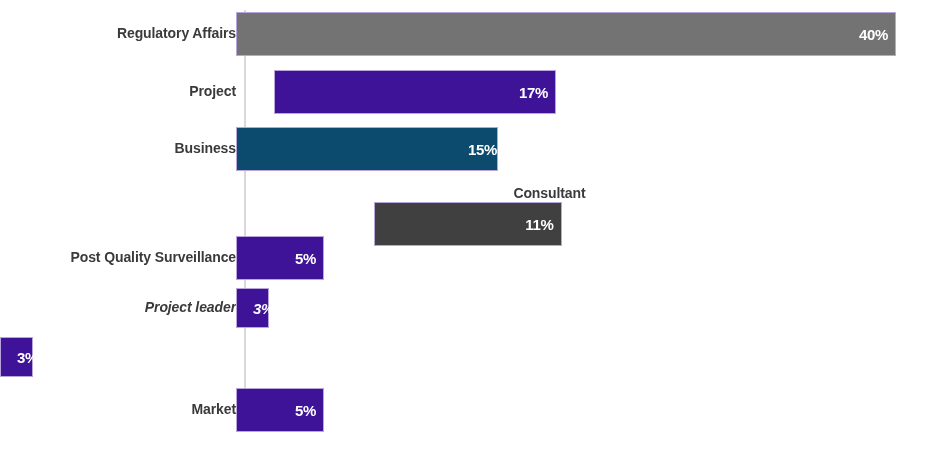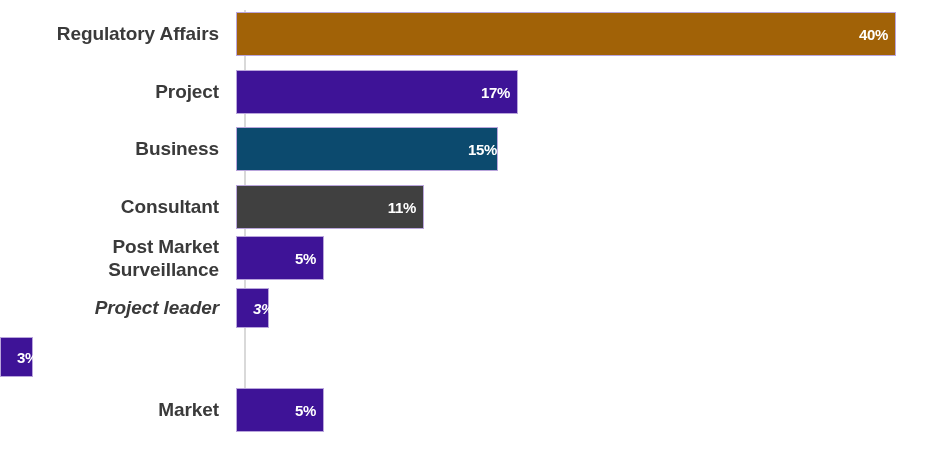--- a/index.html
+++ b/index.html
@@ -44,24 +44,24 @@
   .bar-row {
     position: absolute;
     left: 0;
     width: 935px;
     display: flex;
     align-items: center;
   }
 
   .cat-label {
     width: 236px;
-    padding-right: 17px;
+    padding-right: 0;
     box-sizing: border-box;
     text-align: right;
-    font-size: 19px;
+    font-size: 14px;
     font-weight: bold;
     color: #3a3a3a;
     line-height: 1.22;
     letter-spacing: -0.1px;
     white-space: pre-line;
     flex: 0 0 auto;
   }
 
   .bar-wrap {
     position: relative;
@@ -112,51 +112,51 @@
 
 <div id="chart-root">
   <div class="plot-area">
 
     <div class="axis-line"></div>
 
     <div id="rows">
         <div class="bar-row" style="top: 12px; height: 44px;">
           <div class="cat-label">Regulatory Affairs</div>
           <div class="bar-wrap">
-            <div class="bar" style="width: 660px; height: 44px; background: #a16207; border-color: rgb(185, 165, 220);">
+            <div class="bar" style="width: 660px; height: 44px; background: #737373; border-color: rgb(185, 165, 220);">
               <span class="bar-value">40%</span>
             </div>
           </div>
         </div>
         <div class="bar-row" style="top: 70px; height: 44px;">
           <div class="cat-label">Project</div>
           <div class="bar-wrap">
-            <div class="bar" style="width: 282px; height: 44px; background: rgb(62, 19, 151); border-color: rgb(185, 165, 220);">
+            <div class="bar" style="width: 282px; height: 44px; background: rgb(62, 19, 151); border-color: rgb(185, 165, 220); margin-left: 38px;">
               <span class="bar-value">17%</span>
             </div>
           </div>
         </div>
         <div class="bar-row" style="top: 127px; height: 44px;">
           <div class="cat-label">Business</div>
           <div class="bar-wrap">
             <div class="bar slight-overflow" style="width: 262px; height: 44px; background: #0c4a6e; border-color: rgb(185, 165, 220);">
               <span class="bar-value">15%</span>
             </div>
           </div>
         </div>
-        <div class="bar-row" style="top: 185px; height: 44px;">
+        <div class="bar-row" style="top: 185px; height: 44px; flex-direction: column;">
           <div class="cat-label">Consultant</div>
           <div class="bar-wrap">
             <div class="bar" style="width: 188px; height: 44px; background: #404040; border-color: rgb(185, 165, 220);">
               <span class="bar-value">11%</span>
             </div>
           </div>
         </div>
         <div class="bar-row" style="top: 236px; height: 44px;">
-          <div class="cat-label">Post Market Surveillance</div>
+          <div class="cat-label">Post Quality Surveillance</div>
           <div class="bar-wrap">
             <div class="bar" style="width: 88px; height: 44px; background: rgb(62, 19, 151); border-color: rgb(185, 165, 220);">
               <span class="bar-value">5%</span>
             </div>
           </div>
         </div>
         <div class="bar-row" style="top: 288px; height: 40px; font-style: italic;">
           <div class="cat-label">Project leader</div>
           <div class="bar-wrap">
             <div class="bar narrow" style="width: 33px; height: 40px; background: rgb(62, 19, 151); border-color: rgb(185, 165, 220);">

